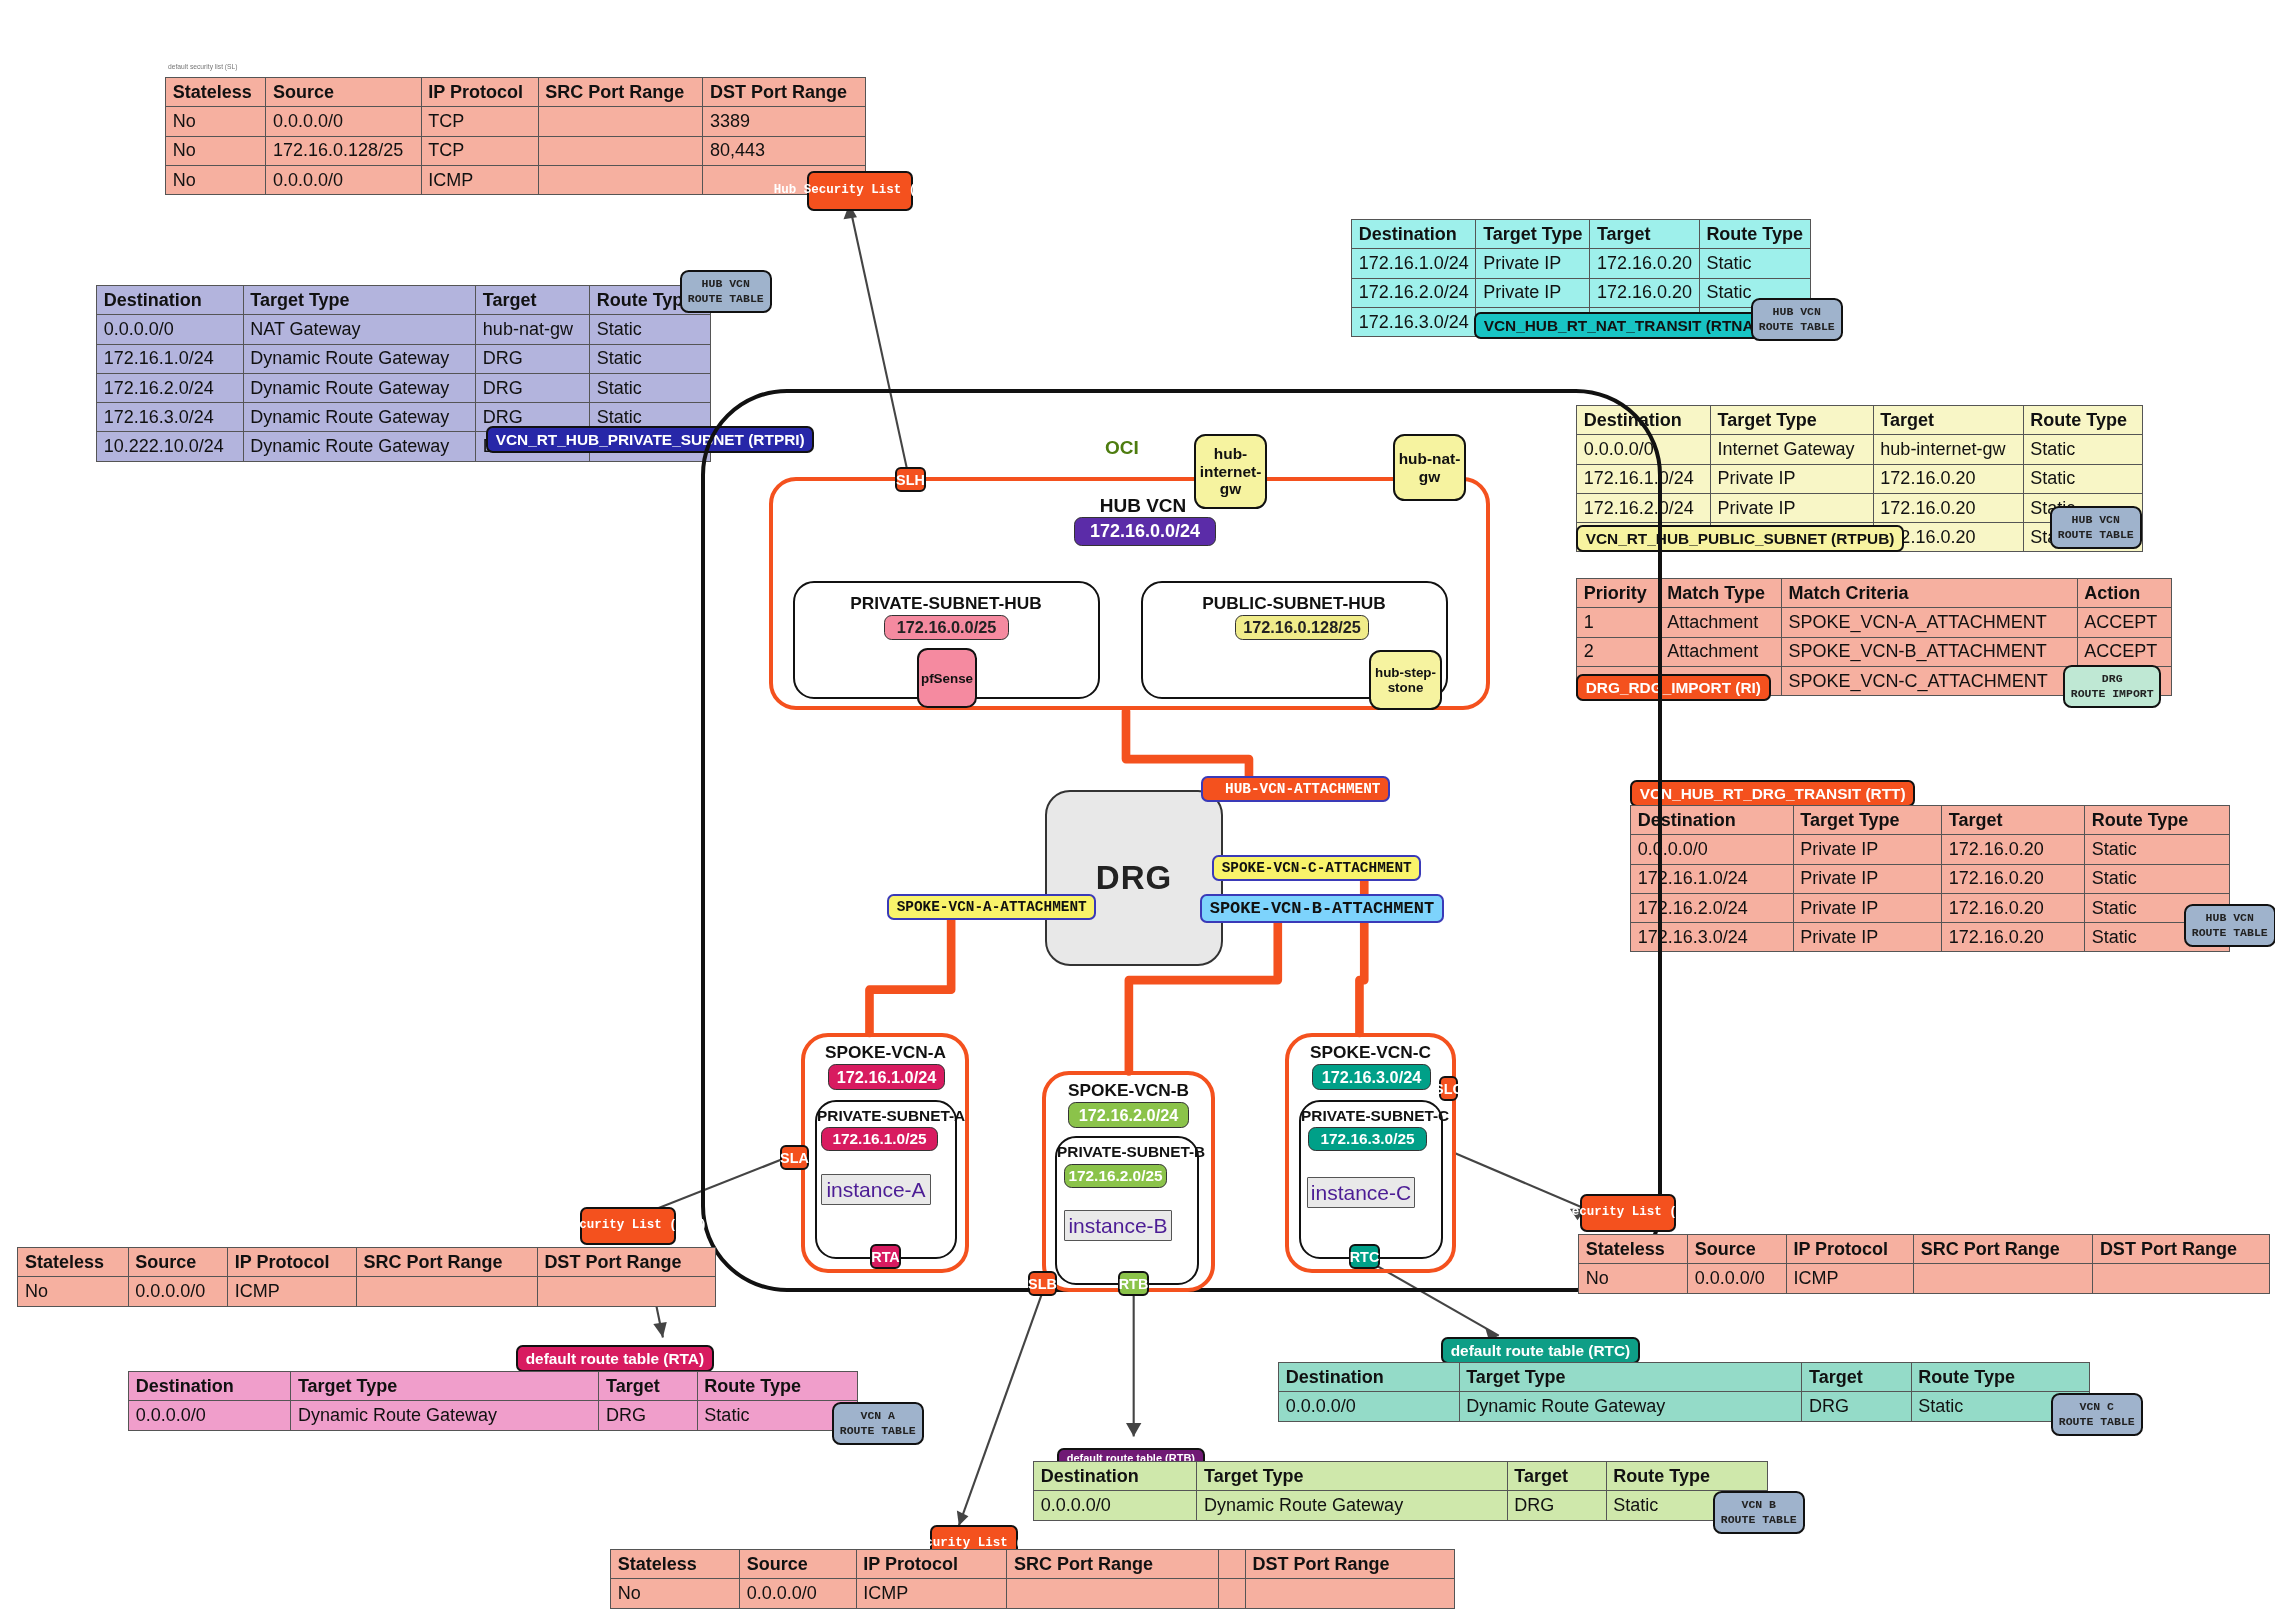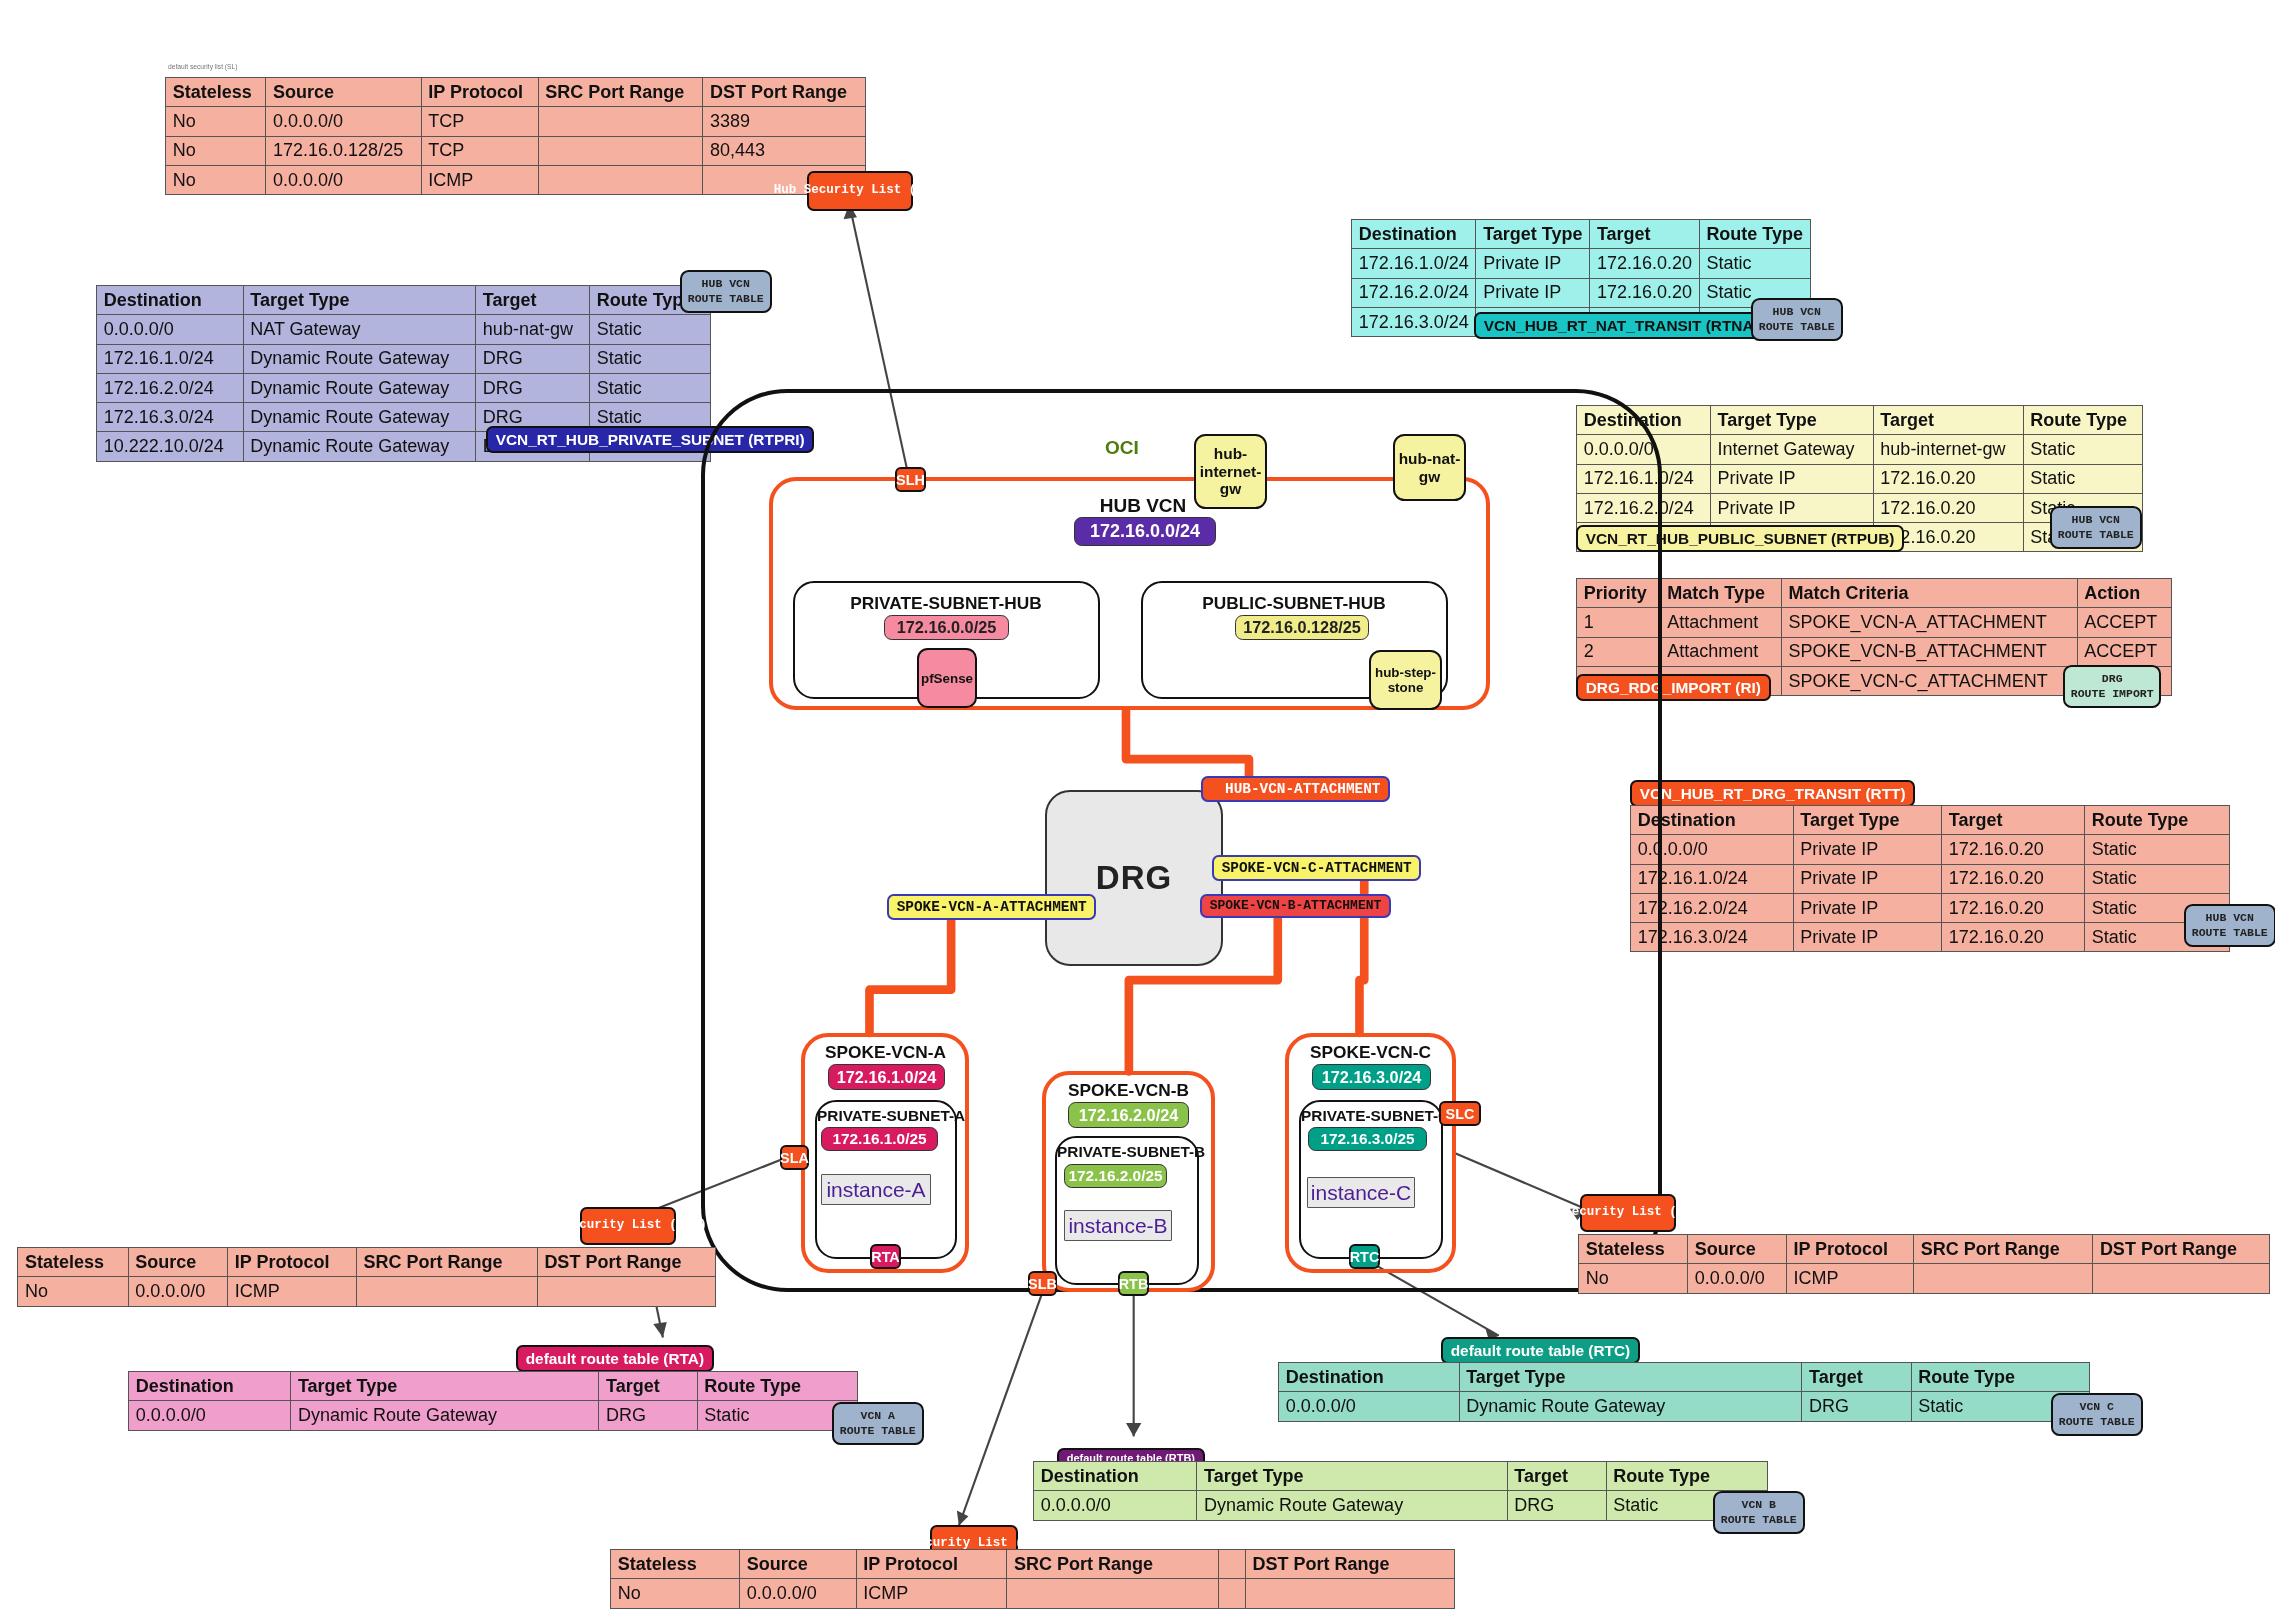--- a/index.html
+++ b/index.html
@@ -462,21 +462,21 @@
   <div class="box subnet" style="left:1141px; top:581px; width:307px; height:118px;"></div>
   <div class="ttl small" style="left:1153px; top:593px; width:282px;">PUBLIC-SUBNET-HUB</div>
   <div class="cidr darktext" style="left:1235px; top:615px; width:134px; height:25px; background:#f0ec8a; font-size:16.3px;">172.16.0.128/25</div>
   <div class="gw" style="left:1369px; top:650px; width:73px; height:60px; font-size:13.4px;">hub-step-stone</div>
 
   <div class="box drg-box" style="left:1045px; top:790px; width:178px; height:176px;">DRG</div>
 
   <div class="tag" style="left:1201px; top:776px; background:#f4511e; border-color:#3a3ab8; color:#fff; font-family:'Liberation Mono',monospace; font-size:14.4px;padding-left:22px;">HUB-VCN-ATTACHMENT</div>
   <div class="tag" style="left:1212px; top:855px; background:#f9f36a; border-color:#3a3ab8; color:#111; font-family:'Liberation Mono',monospace; font-size:14.4px;">SPOKE-VCN-C-ATTACHMENT</div>
   <div class="tag" style="left:887px; top:894px; background:#f9f36a; border-color:#3a3ab8; color:#111; font-family:'Liberation Mono',monospace; font-size:14.4px;">SPOKE-VCN-A-ATTACHMENT</div>
-  <div class="tag" style="left:1200px; top:894px; background:#ef4444; border-color:#3a3ab8; color:#111; font-family:'Liberation Mono',monospace; font-size:13px;">SPOKE-VCN-B-ATTACHMENT</div>
+  <div class="tag" style="left:1200px; top:894px; background:#7dd3fc; border-color:#3a3ab8; color:#111; font-family:'Liberation Mono',monospace; font-size:17px;">SPOKE-VCN-B-ATTACHMENT</div>
 
   <div class="box vcn-red" style="left:801px; top:1033px; width:168px; height:240px;"></div>
   <div class="ttl small" style="left:805px; top:1042px; width:161px;">SPOKE-VCN-A</div>
   <div class="cidr" style="left:828px; top:1064px; width:117px; height:26px; background:#d81b60; font-size:16.3px;">172.16.1.0/24</div>
   <div class="box subnet" style="left:815px; top:1100px; width:142px; height:159px;"></div>
   <div class="ttl small" style="left:817px; top:1107px; width:138px; font-size:15.4px;">PRIVATE-SUBNET-A</div>
   <div class="cidr" style="left:821px; top:1127px; width:117px; height:24px; background:#d81b60; font-size:15.4px;">172.16.1.0/25</div>
   <div class="instance" style="left:821px; top:1174px; width:110px; height:31px;">instance-A</div>
   <div class="node" style="left:780px; top:1145px; width:29px; height:25px; background:#f4511e;">SLA</div>
   <div class="node" style="left:870px; top:1244px; width:31px; height:25px; background:#d81b60;">RTA</div>
@@ -491,21 +491,21 @@
   <div class="node" style="left:1028px; top:1271px; width:29px; height:25px; background:#f4511e;">SLB</div>
   <div class="node" style="left:1118px; top:1271px; width:31px; height:25px; background:#8bc34a;">RTB</div>
 
   <div class="box vcn-red" style="left:1285px; top:1033px; width:171px; height:240px;"></div>
   <div class="ttl small" style="left:1289px; top:1042px; width:163px;">SPOKE-VCN-C</div>
   <div class="cidr" style="left:1312px; top:1064px; width:119px; height:26px; background:#00a088; font-size:16.3px;">172.16.3.0/24</div>
   <div class="box subnet" style="left:1299px; top:1100px; width:144px; height:159px;"></div>
   <div class="ttl small" style="left:1301px; top:1107px; width:140px; font-size:15.4px;">PRIVATE-SUBNET-C</div>
   <div class="cidr" style="left:1308px; top:1127px; width:119px; height:24px; background:#00a088; font-size:15.4px;">172.16.3.0/25</div>
   <div class="instance" style="left:1307px; top:1177px; width:108px; height:31px;">instance-C</div>
-  <div class="node" style="left:1439px; top:1101px; width:42px; height:25px; background:#f4511e;">SLC</div>
+  <div class="node" style="left:1439px; top:1076px; width:19px; height:25px; background:#f4511e;">SLC</div>
   <div class="node" style="left:1349px; top:1244px; width:31px; height:25px; background:#00a088;">RTC</div>
 
   <div class="tag mono" style="left:580px; top:1207px; width:96px; height:38px; background:#f4511e; color:#fff;">A Security List (SLA)</div>
   <table class="dt salmon" id="tbl-sla" style="left:17.3px; top:1247px; width:699px;">
       <thead>
         <tr>
           <th>Stateless</th>
           <th>Source</th>
           <th>IP Protocol</th>
           <th>SRC Port Range</th>

